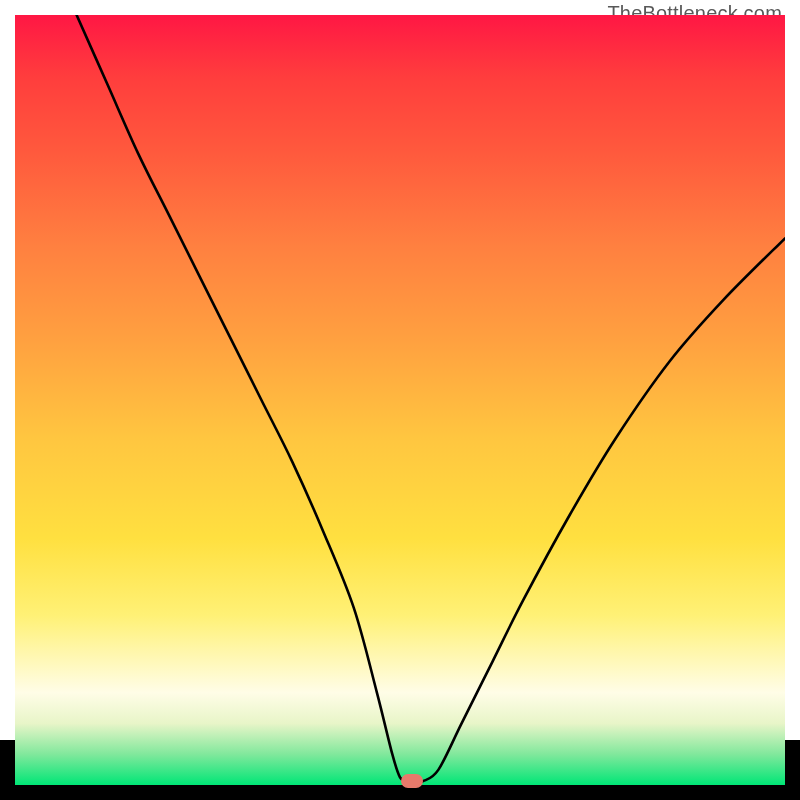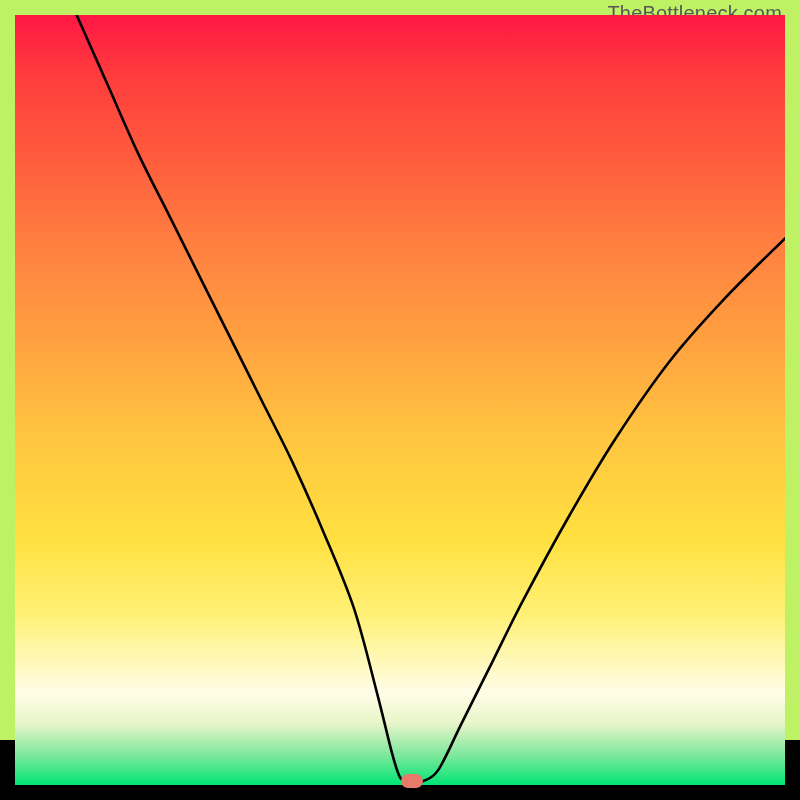--- a/index.html
+++ b/index.html
@@ -1,21 +1,21 @@
 <!DOCTYPE html>
 <html><head>
 <meta charset="utf-8">
 <style>
   * { margin: 0; padding: 0; box-sizing: border-box; }
   html, body { width: 800px; height: 800px; overflow: hidden; background: #000; }
   .chart-container {
     position: relative;
     width: 800px;
     height: 740px;
-    background: #bef264;
+    background: #ffffff;
     padding-left: 44px;
   }
   .plot-area {
     position: absolute;
     left: 15px;
     top: 15px;
     width: 770px;
     height: 770px;
     background: linear-gradient(to bottom,
       #ff1744 0%,

